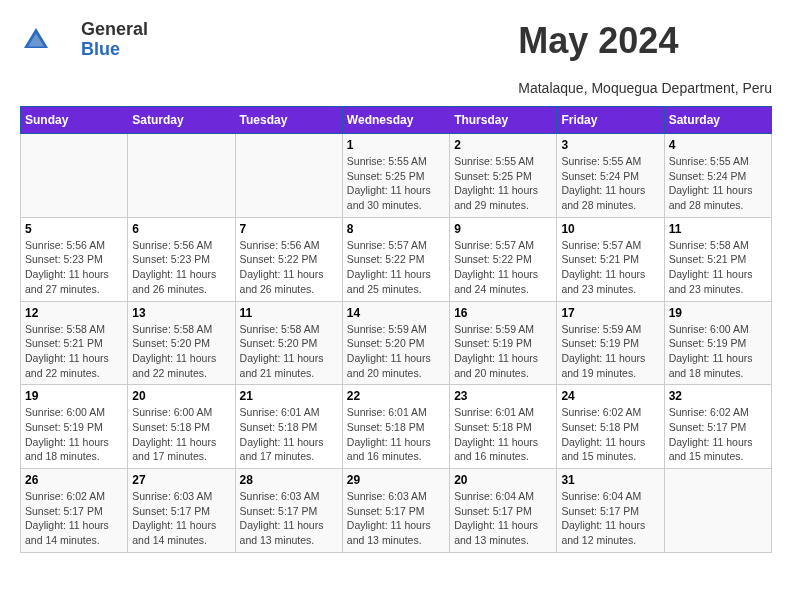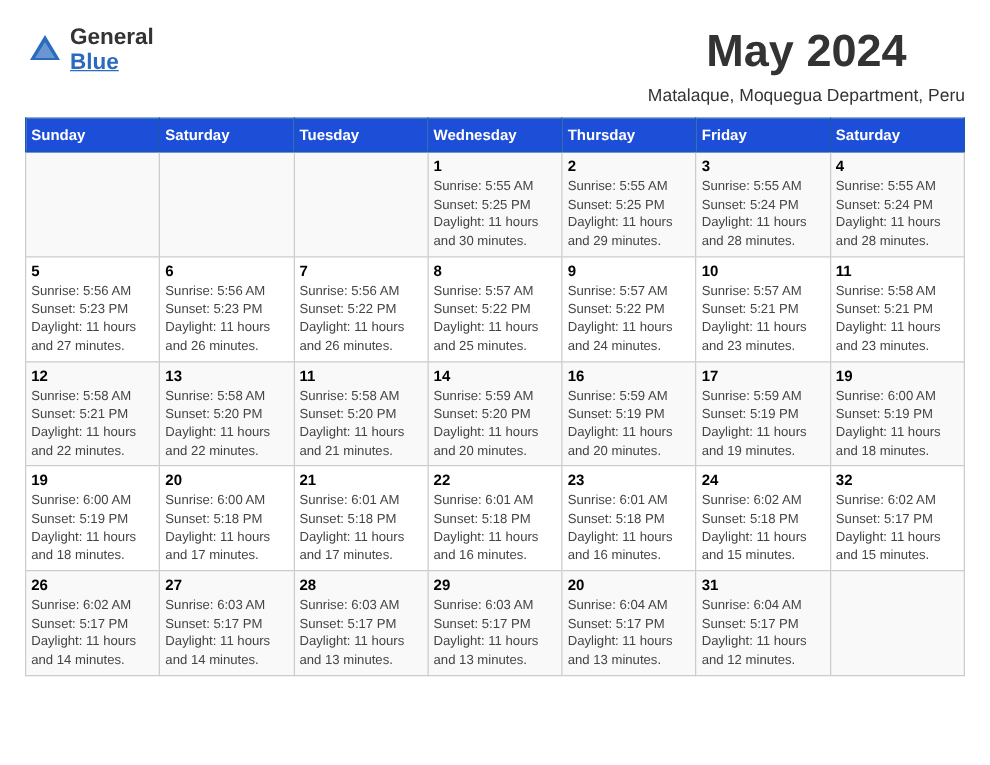--- a/index.html
+++ b/index.html
@@ -12,62 +12,62 @@
     }
     .header {
       display: flex;
       justify-content: space-between;
       align-items: flex-start;
       margin-bottom: 10px;
     }
     .logo {
       display: flex;
       align-items: center;
+      gap: 25px;
     }
     .logo-text {
       display: flex;
       flex-direction: column;
       line-height: 1.1;
     }
     .logo-general {
       font-size: 18px;
       font-weight: bold;
       color: #333;
     }
     .logo-blue {
       font-size: 18px;
       font-weight: bold;
       color: #2a6bbf;
-      text-decoration: underline;
     }
     .logo-icon {
       width: 32px;
       height: 32px;
       margin-right: 4px;
     }
     .title-area {
-      text-align: center;
+      text-align: left;
     }
     .month-year {
       font-size: 36px;
       font-weight: bold;
       color: #333;
     }
     .location {
       font-size: 14px;
       color: #333;
-      margin-top: 6px;
+      margin-top: 18px;
     }
     table {
       width: 100%;
       border-collapse: collapse;
       font-size: 11px;
     }
     thead tr th {
-      background-color: #1d4ed8;
+      background-color: #6d28d9;
       color: #fff;
       padding: 6px 4px;
       text-align: left;
       font-size: 12px;
       border: 1px solid #1a5aad;
     }
     tbody tr td {
       border: 1px solid #ccc;
       vertical-align: top;
       padding: 4px;

